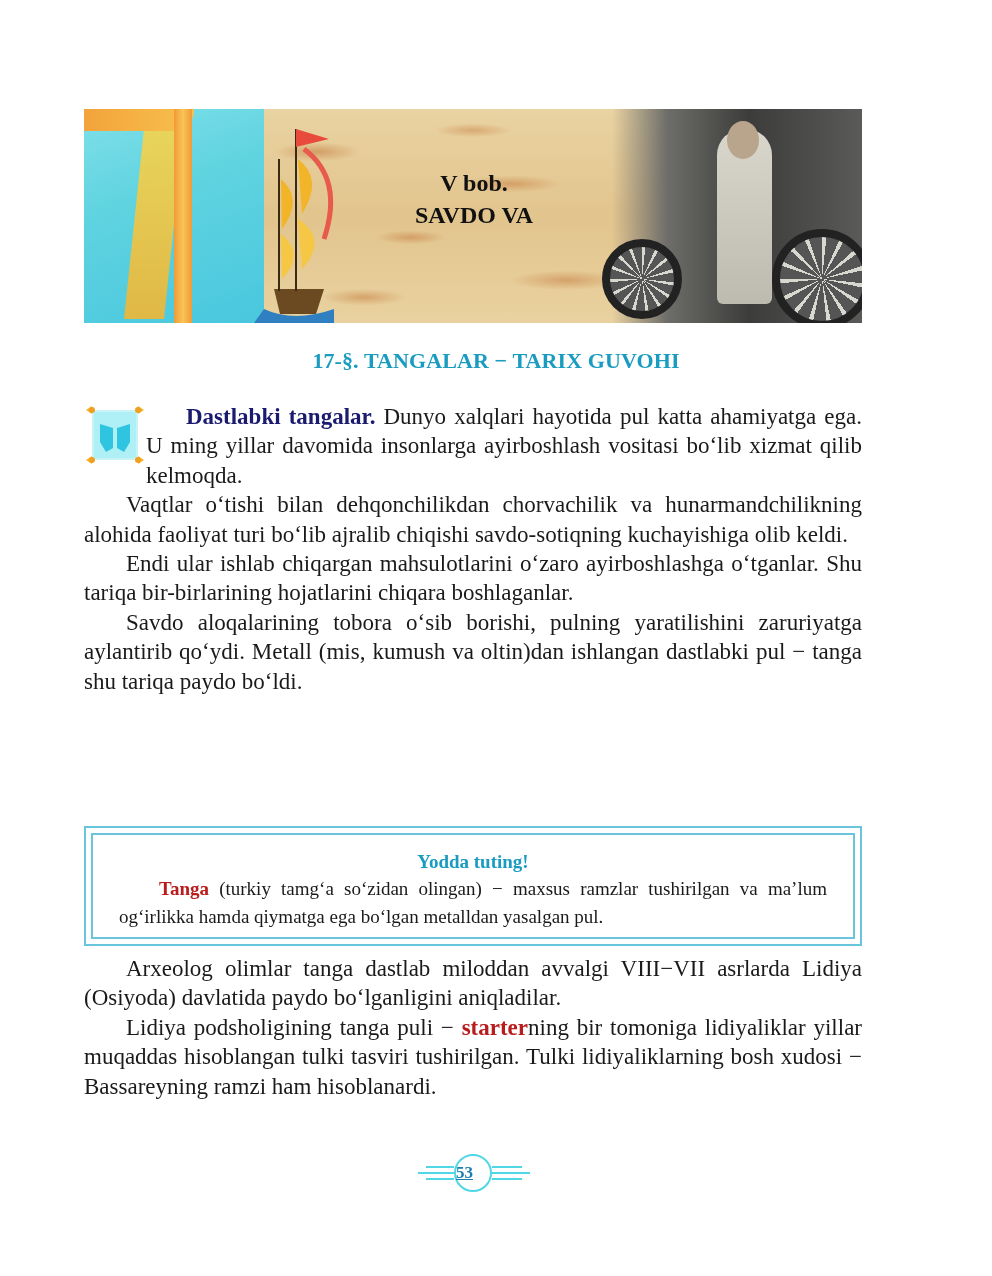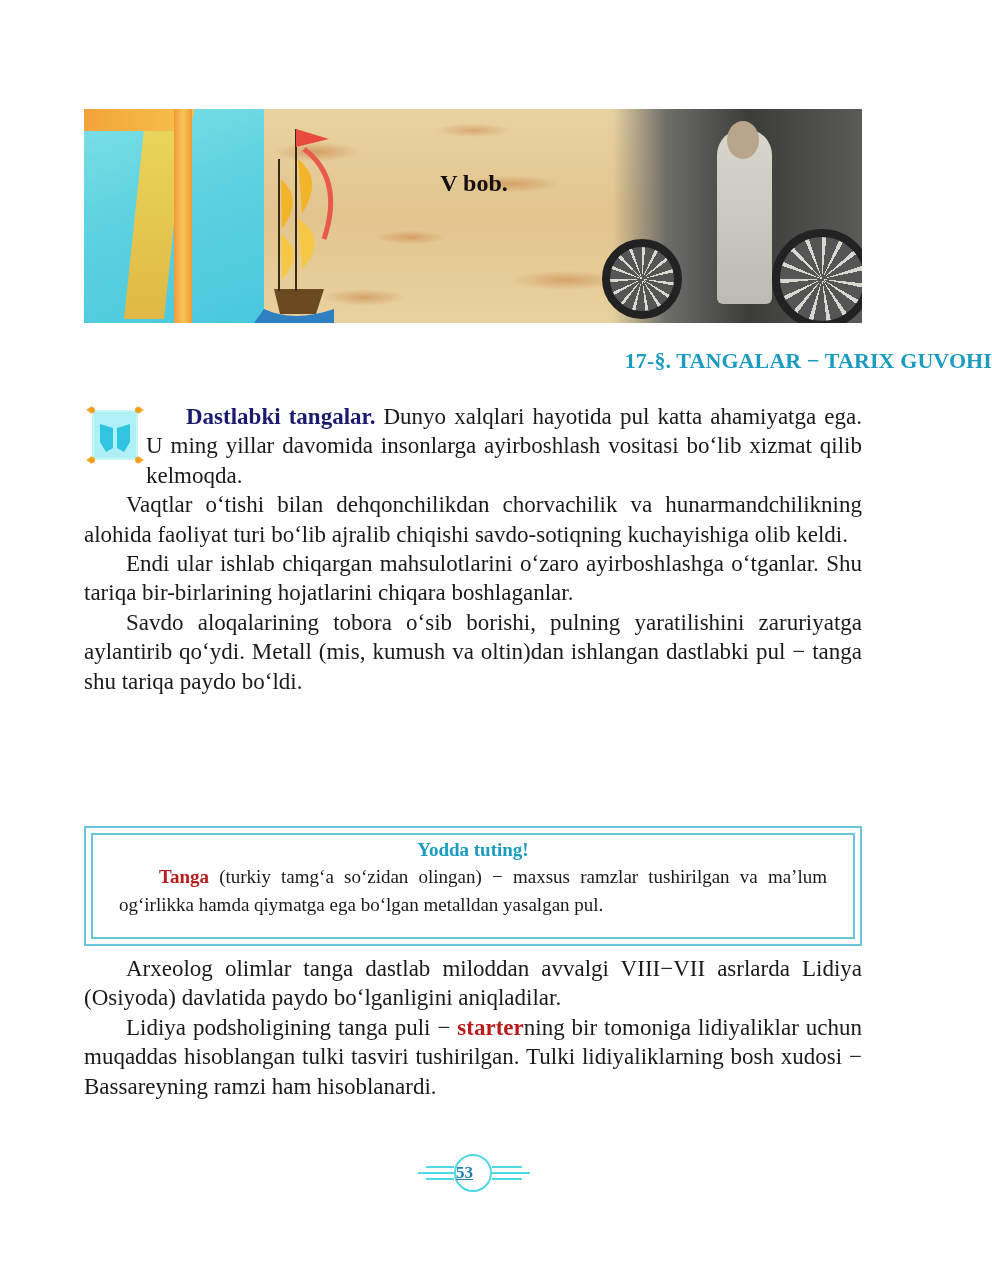--- a/index.html
+++ b/index.html
@@ -34,36 +34,36 @@
                  background: repeating-conic-gradient(#d8d8d0 0 6deg, #555 6deg 24deg); }
   .photo-man { position:absolute; left: 105px; top: 20px; width: 55px; height: 175px;
                background: linear-gradient(180deg,#d9d6cc,#bdbab0); border-radius: 26px 26px 6px 6px; }
   .photo-head { position:absolute; left: 115px; top: 12px; width: 32px; height: 38px; border-radius: 50%;
                background: #b9a58c; }
   .banner-title { position: absolute; left: 300px; top: 58px; width: 180px; text-align: center;
                   font-family: "Liberation Serif", serif; font-weight: bold; font-size: 24px;
                   line-height: 32px; color: #111; }
 
   
-  .section-title { position: absolute; left: 0; width: 992px; top: 348px; text-align: right;
+  .section-title { position: absolute; left: 0; width: 992px; top: 348px; text-align: center;
                    font-weight: bold; font-size: 22px; color: #1a9cc0; letter-spacing: 0.1px; }
 
   
   .body { position: absolute; left: 84px; width: 778px; font-size: 23px; line-height: 29.4px; color: #1a1a1a; }
   .para { margin: 0; text-align: justify; text-indent: 42px; }
   .para.first { text-indent: 0; padding-left: 62px; }
   .hl { color: #1a1a6e; font-weight: bold; }
   b.term { color: #b91c1c; }
   .scroll-icon { position: absolute; left: 84px; top: 404px; width: 62px; height: 62px; }
 
   
   .remember { position: absolute; left: 84px; top: 826px; width: 778px; height: 120px;
               border: 2px solid #69c5db; box-sizing: border-box; padding: 5px; }
   .remember-inner { border: 2px solid #69c5db; height: 100%; box-sizing: border-box;
-                    padding: 2px 26px 0 26px; font-size: 19px; line-height: 28px; }
+                    padding: 14px 26px 0 26px; font-size: 19px; line-height: 28px; }
   .remember-title { text-align: center; color: #1a9cc0; font-weight: bold; font-size: 19px; line-height: 26px; }
   .remember-text { text-align: justify; text-indent: 40px; margin: 0; }
 
   
   .pagenum { position: absolute; left: 418px; top: 1154px; width: 112px; height: 40px; }
   .pagenum-circle { position: absolute; left: 36px; top: 0; width: 38px; height: 38px; border-radius: 50%;
                     border: 2px solid #4fd7e6; background:#fff; box-sizing: border-box;
                     text-align:left; line-height: 34px; font-weight:bold; font-size: 17px; color:#1a7fb0;text-decoration:underline; }
   .pagenum-line { position: absolute; height: 2px; background: #4fd7e6; }
 </style>
@@ -87,20 +87,21 @@
     <path d="M70 30 Q110 60 90 120" stroke="#e85a4b" stroke-width="5" fill="none"></path>
   </svg>
   <div class="banner-photo">
     <div class="photo-wheel" style="left:160px; top:120px;"></div>
     <div class="photo-wheel" style="left:-10px; top:130px; width:80px; height:80px;"></div>
     <div class="photo-man"></div>
     <div class="photo-head"></div>
   </div>
   <div class="banner-title">
     <div>V bob.</div>
+    <div>SAVDO VA</div>
   </div>
 </div>
 
 <div class="section-title">17-§. TANGALAR − TARIX GUVOHI</div>
 
 <svg class="scroll-icon" viewBox="0 0 62 62">
   <rect x="8" y="6" width="46" height="50" fill="#c8f4f8"></rect>
   <rect x="10" y="8" width="42" height="46" fill="#aef0f6"></rect>
   <path d="M16 20 L29 24 L29 44 L22 48 L16 38 Z" fill="#2fc4e0"></path>
   <path d="M46 20 L33 24 L33 44 L40 48 L46 38 Z" fill="#2fc4e0"></path>
@@ -121,21 +122,21 @@
 
 <div class="remember">
   <div class="remember-inner">
     <div class="remember-title">Yodda tuting!</div>
     <p class="remember-text"><b class="term">Tanga</b><span> (turkiy tamg‘a so‘zidan olingan) − maxsus ramzlar tushirilgan va ma’lum og‘irlikka hamda qiymatga ega bo‘lgan metalldan yasalgan pul.</span></p>
   </div>
 </div>
 
 <div class="body" style="top:954px;">
   <p class="para">Arxeolog olimlar tanga dastlab miloddan avvalgi VIII−VII asrlarda Lidiya (Osiyoda) davlatida paydo bo‘lganligini aniqladilar.</p>
-  <p class="para"><span>Lidiya podsholigining tanga puli − </span><b class="term">starter</b><span>ning bir tomoniga lidiyaliklar uchun muqaddas hisoblangan tulki tasviri tushirilgan. Tulki lidiyaliklarning bosh xudosi − Bassareyning ramzi ham hisoblanardi.</span></p>
+  <p class="para"><span>Lidiya podsholigining tanga puli − </span><b class="term">starter</b><span>ning bir tomoniga lidiyaliklar yillar muqaddas hisoblangan tulki tasviri tushirilgan. Tulki lidiyaliklarning bosh xudosi − Bassareyning ramzi ham hisoblanardi.</span></p>
 </div>
 
 <div class="pagenum">
   <div class="pagenum-line" style="left:0; top:18px; width:36px;"></div>
   <div class="pagenum-line" style="left:8px; top:12px; width:28px;"></div>
   <div class="pagenum-line" style="left:8px; top:24px; width:28px;"></div>
   <div class="pagenum-line" style="left:74px; top:18px; width:38px;"></div>
   <div class="pagenum-line" style="left:74px; top:12px; width:30px;"></div>
   <div class="pagenum-line" style="left:74px; top:24px; width:30px;"></div>
   <div class="pagenum-circle">53</div>

